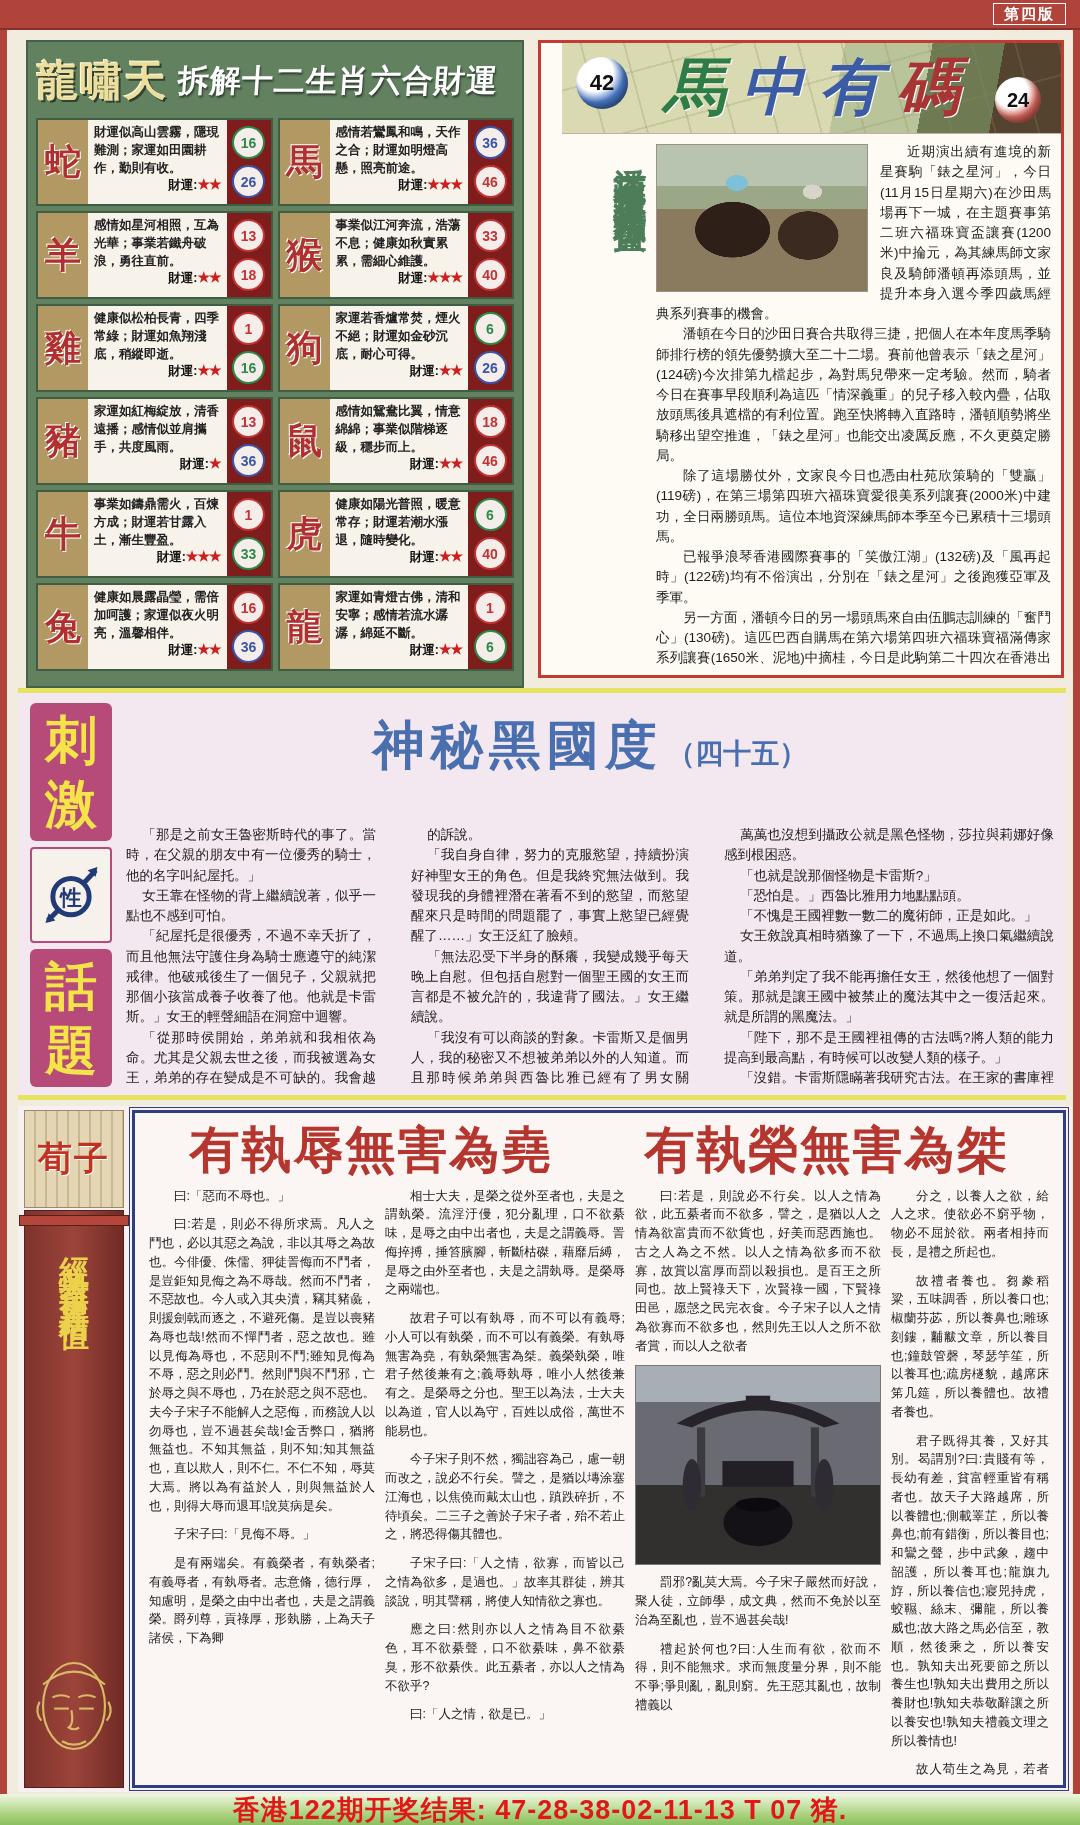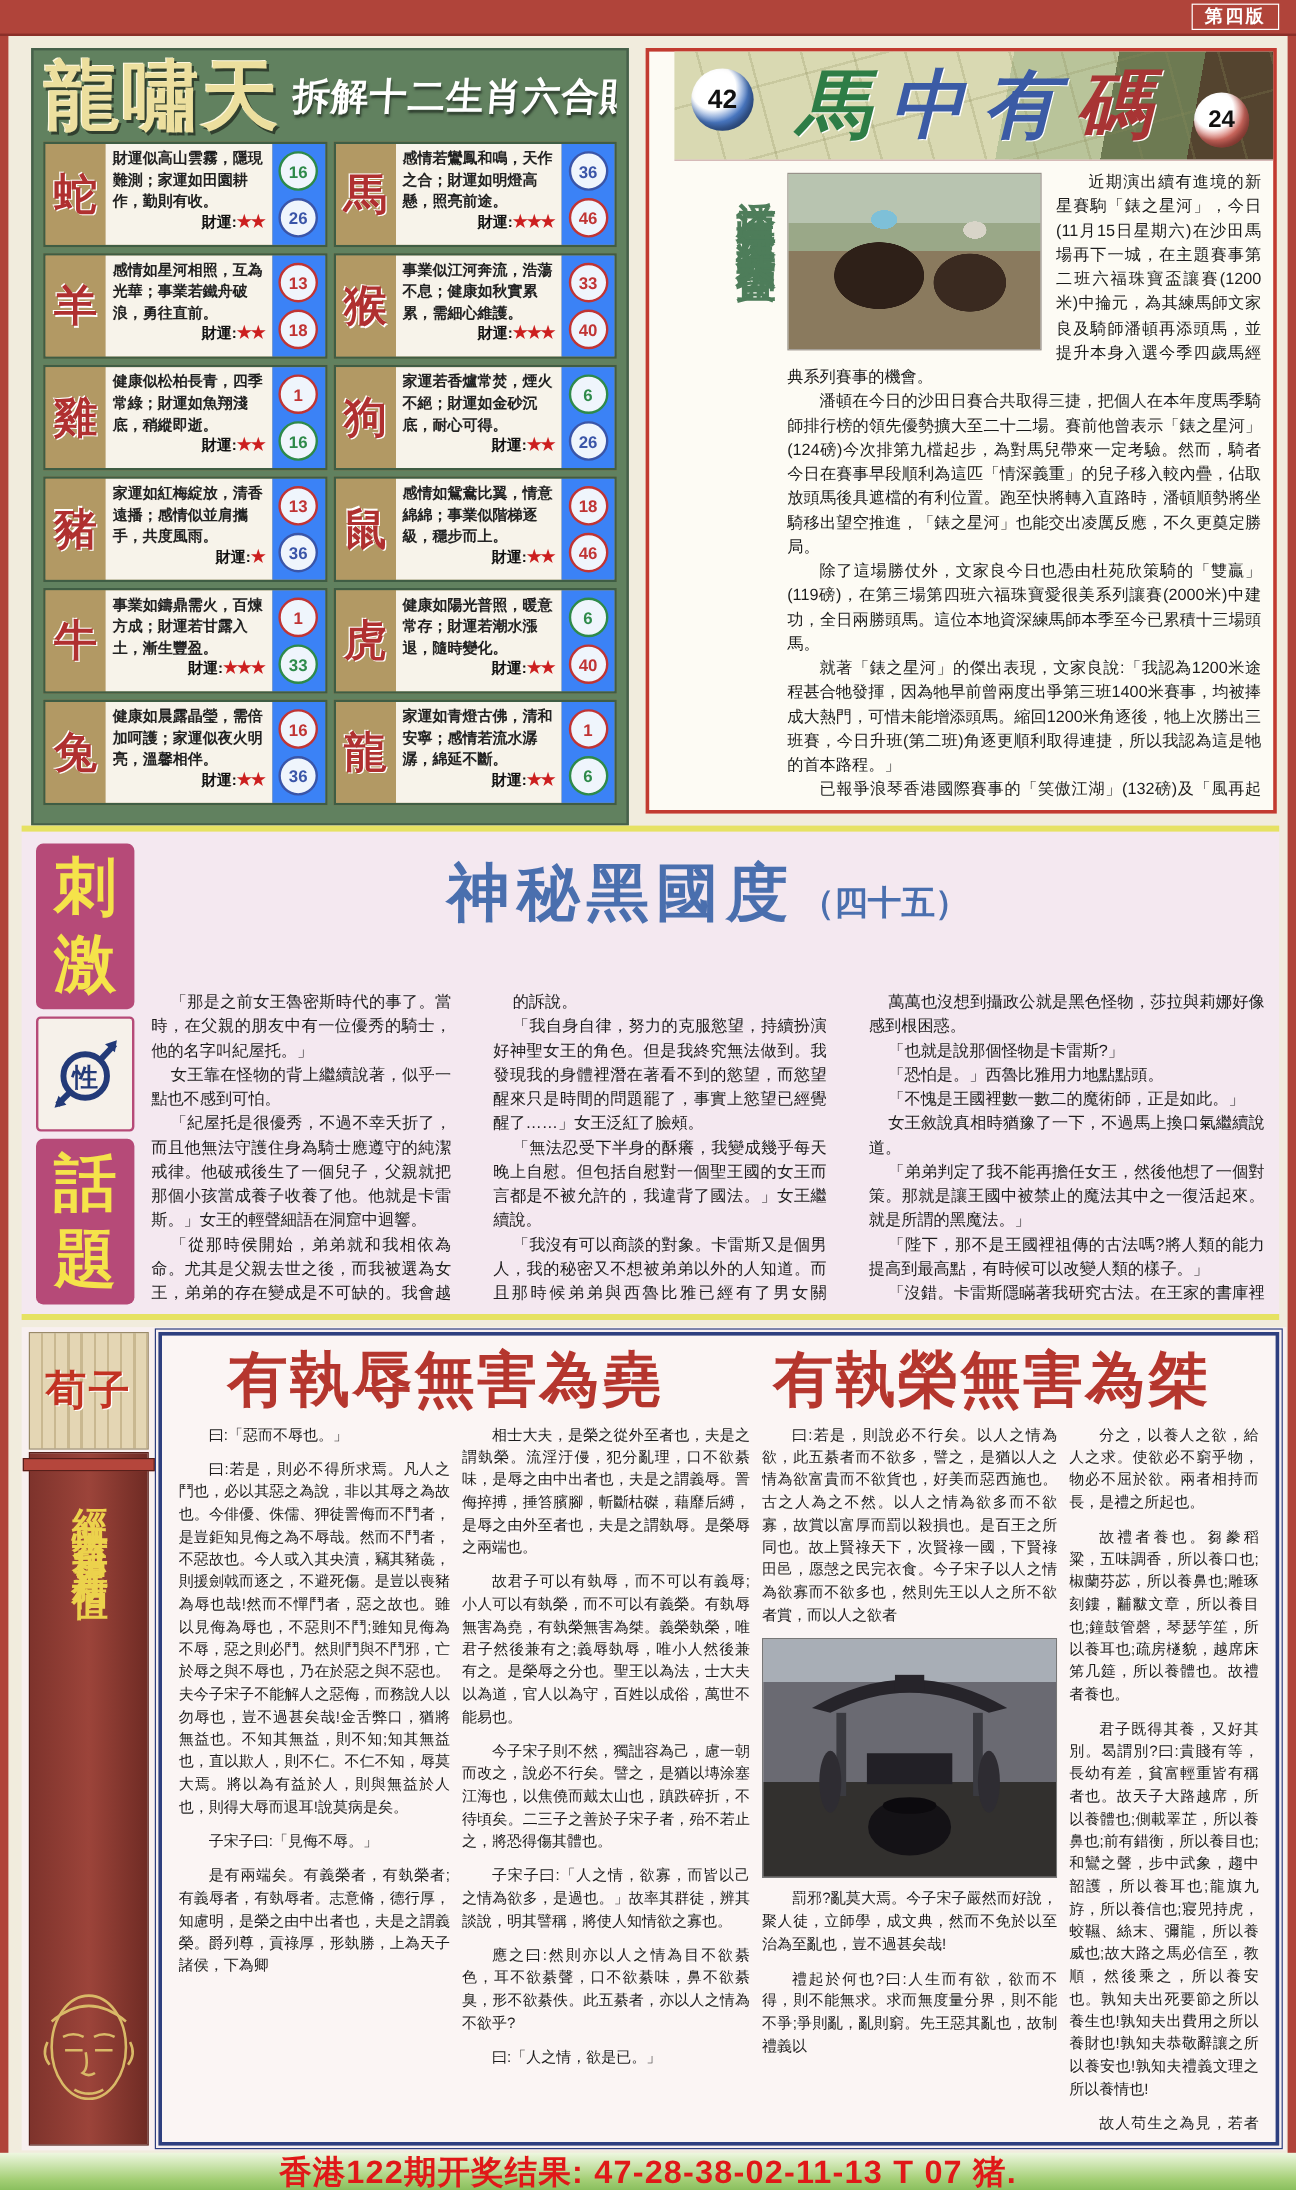--- a/index.html
+++ b/index.html
@@ -7,36 +7,36 @@
        font-family:"Liberation Sans",sans-serif;color:#1c1c1c;overflow:hidden;}
   .page-inner{position:absolute;left:7px;right:7px;top:28px;bottom:0;background:#f1ecdd;}
   
   .topbar{position:absolute;left:0;top:0;width:1080px;height:28px;background:#b0443a;border-bottom:2px solid #8a2f28;}
   .edition{position:absolute;right:14px;top:3px;border:1px solid #fff;color:#fff;font-size:15px;
            padding:0 10px;line-height:20px;font-weight:bold;letter-spacing:2px;}
   
   .zpanel{position:absolute;left:26px;top:40px;width:498px;height:648px;background:#61815f;
           border:2px solid #46604a;box-sizing:border-box;padding:6px 8px;}
   .zheader{height:66px;display:flex;align-items:center;gap:10px;overflow:hidden;}
-  .ztitle{font-family:"DejaVu Serif",serif;font-size:64px;font-weight:bold;color:#ecdf9e;line-height:1;
+  .ztitle{font-family:"DejaVu Serif",serif;font-size:42px;font-weight:bold;color:#ecdf9e;line-height:1;
           text-shadow:2px 2px 0 #31402f,-1px -1px 0 #fff8e0;letter-spacing:2px;white-space:nowrap;}
   .zsub{font-size:31px;color:#fff;font-weight:bold;transform:skewX(-4deg);
         text-shadow:1px 2px 2px #2e3d2e;white-space:nowrap;letter-spacing:1px;}
   .zgrid{display:grid;grid-template-columns:1fr 1fr;gap:5px;margin-top:4px;}
   .zcard{display:flex;height:88px;border:2px solid #3f5d44;background:#b29964;box-sizing:border-box;}
   .zanimal{width:50px;display:flex;align-items:center;justify-content:center;
            font-family:"DejaVu Serif",serif;font-size:36px;font-weight:bold;color:#b03030;
            text-shadow:1px 1px 0 #fff,-1px -1px 0 #fff;background:#b29964;}
   .ztext{flex:1;background:#f7f3ea;padding:4px 6px 3px;display:flex;flex-direction:column;
          justify-content:flex-start;overflow:hidden;}
   .zdesc{margin:0;font-size:12.5px;line-height:1.42;font-weight:bold;color:#222;}
   .zrate{text-align:right;font-size:12.5px;font-weight:bold;color:#111;line-height:1;}
   .zstars{color:#cc1f1f;font-size:14px;letter-spacing:-1px;}
   .znums{width:44px;display:flex;flex-direction:column;align-items:center;justify-content:space-evenly;
-         background:#3b82f6;}
+         background:#7f1d1d;}
   .ncirc{width:29px;height:29px;border-radius:50%;background:rgba(255,255,252,.92);display:flex;
          align-items:center;justify-content:center;font-size:14px;font-weight:bold;border:2px solid #888;}
   .ncirc.r{border-color:#c03434;color:#c03434;}
   .ncirc.b{border-color:#3a55a8;color:#3a55a8;}
   .ncirc.g{border-color:#2e8a4a;color:#2e8a4a;}
   
   .rpanel{position:absolute;left:538px;top:40px;width:526px;height:638px;background:#fdfbf4;
           border:3px solid #c23b30;box-sizing:border-box;padding-left:21px;}
   .rheader{height:90px;position:relative;border-bottom:1px solid #caa;overflow:hidden;
      background:linear-gradient(100deg,#d9d9b2 0 55%,#b9c49a 55% 72%,#6d7a52 72% 86%,#54442f 86% 100%);}
@@ -309,21 +309,20 @@
   </div>
   <div class="rbody">
     <div class="rvert">潘頓三捷錶之星河捧六福珠寶盃</div>
     <div class="rcontent">
       <div class="horse-photo"></div>
       <div>
 
       <p>近期演出續有進境的新星賽駒「錶之星河」，今日(11月15日星期六)在沙田馬場再下一城，在主題賽事第二班六福珠寶盃讓賽(1200米)中掄元，為其練馬師文家良及騎師潘頓再添頭馬，並提升本身入選今季四歲馬經典系列賽事的機會。</p>
           <p>潘頓在今日的沙田日賽合共取得三捷，把個人在本年度馬季騎師排行榜的領先優勢擴大至二十二場。賽前他曾表示「錶之星河」(124磅)今次排第九檔起步，為對馬兒帶來一定考驗。然而，騎者今日在賽事早段順利為這匹「情深義重」的兒子移入較內疊，佔取放頭馬後具遮檔的有利位置。跑至快將轉入直路時，潘頓順勢將坐騎移出望空推進，「錶之星河」也能交出凌厲反應，不久更奠定勝局。</p>
           <p>除了這場勝仗外，文家良今日也憑由杜苑欣策騎的「雙贏」(119磅)，在第三場第四班六福珠寶愛很美系列讓賽(2000米)中建功，全日兩勝頭馬。這位本地資深練馬師本季至今已累積十三場頭馬。</p>
-          <p>就著「錶之星河」的傑出表現，文家良說:「我認為1200米途程甚合牠發揮，因為牠早前曾兩度出爭第三班1400米賽事，均被捧成大熱門，可惜未能增添頭馬。縮回1200米角逐後，牠上次勝出三班賽，今日升班(第二班)角逐更順利取得連捷，所以我認為這是牠的首本路程。」</p>
           <p>已報爭浪琴香港國際賽事的「笑傲江湖」(132磅)及「風再起時」(122磅)均有不俗演出，分別在「錶之星河」之後跑獲亞軍及季軍。</p>
           <p>另一方面，潘頓今日的另一場頭馬來自由伍鵬志訓練的「奮鬥心」(130磅)。這匹巴西自購馬在第六場第四班六福珠寶福滿傳家系列讓賽(1650米、泥地)中摘桂，今日是此駒第二十四次在香港出賽，成功打破悶局，贏得在港首捷。</p>
         </div>
     </div>
   </div>
 </div>
 
 <div class="spanel">
   <div class="ssidebar">
     <div class="sblock">

